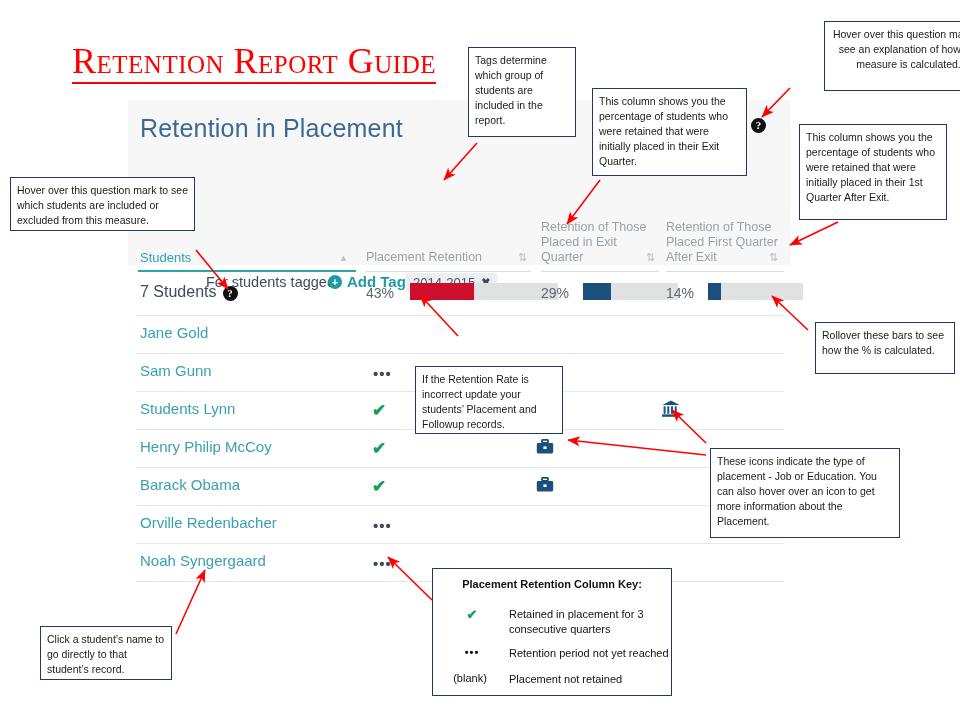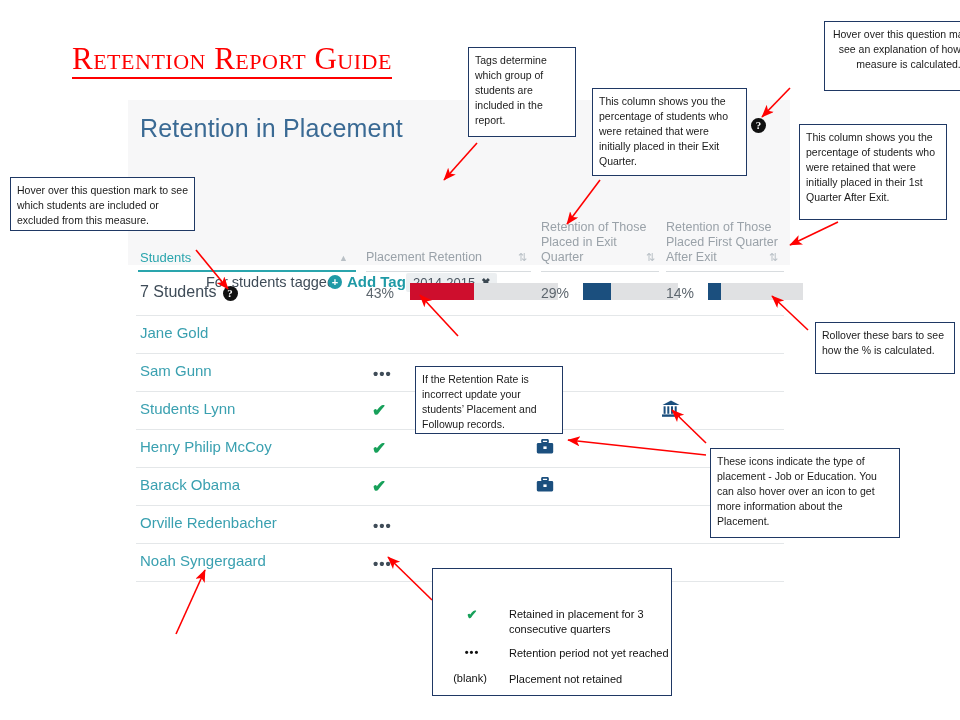--- a/index.html
+++ b/index.html
@@ -9,21 +9,21 @@
     font-family:"Liberation Sans", sans-serif;
     overflow:hidden;
   }
   #stage{position:absolute;left:0;top:0;width:960px;height:720px;}
 
   
   .guide-title{
     position:absolute;left:72px;top:43px;
     color:#FF0000;
     font-family:"Liberation Serif", serif;
-    font-size:31px;
+    font-size:36px;
     font-variant:small-caps;
     letter-spacing:.5px;
     border-bottom:2px solid #FF0000;
     padding-bottom:1px;
     line-height:1.05;
     white-space:nowrap;
   }
 
   
   .app-panel{
@@ -289,22 +289,24 @@
   <div class="callout" style="left:824px;top:21px;width:169px;height:70px;text-align:center;">Hover over this question mark to see an explanation of how the measure is calculated.</div>
 
   <div class="callout" style="left:799px;top:124px;width:148px;height:96px;">This column shows you the percentage of students who were retained that were initially placed in their 1st Quarter After Exit.</div>
 
   <div class="callout" style="left:815px;top:322px;width:140px;height:52px;">Rollover these bars to see how the % is calculated.</div>
 
   <div class="callout" style="left:415px;top:338px;width:148px;height:68px;margin-top:28px;">If the Retention Rate is incorrect update your students’ Placement and Followup records.</div>
 
   <div class="callout" style="left:710px;top:448px;width:190px;height:90px;">These icons indicate the type of placement - Job or Education. You can also hover over an icon to get more information about the Placement.</div>
 
+  <div class="callout" style="left:40px;top:626px;width:132px;height:54px;">Click a student’s name to go directly to that student’s record.</div>
 
   <div class="legend-box" style="left:432px;top:568px;width:240px;height:128px;">
+    <div class="legend-title">Placement Retention  Column Key:</div>
 
     <div class="legend-gly" style="left:8px;top:38px;width:62px;color:#17a05a;font-weight:700;font-size:13px;">✔</div>
     <div class="legend-row" style="left:76px;top:38px;width:158px;">Retained in placement for 3</div>
     <div class="legend-row" style="left:76px;top:53px;width:158px;">consecutive quarters</div>
 
     <div class="legend-gly" style="left:8px;top:77px;width:62px;font-weight:900;letter-spacing:1px;">•••</div>
     <div class="legend-row" style="left:76px;top:77px;width:162px;">Retention period not yet reached</div>
 
     <div class="legend-gly" style="left:4px;top:103px;width:66px;">(blank)</div>
     <div class="legend-row" style="left:76px;top:103px;width:162px;">Placement not retained</div>

